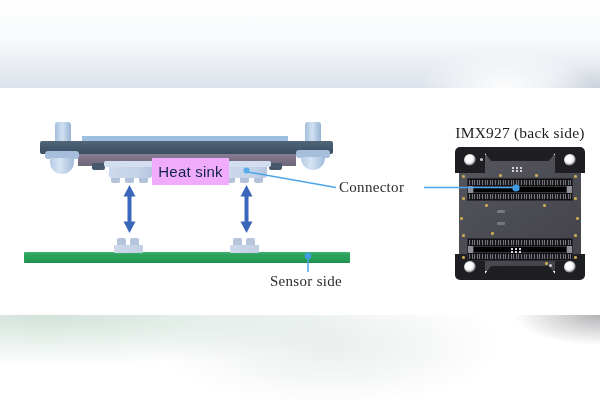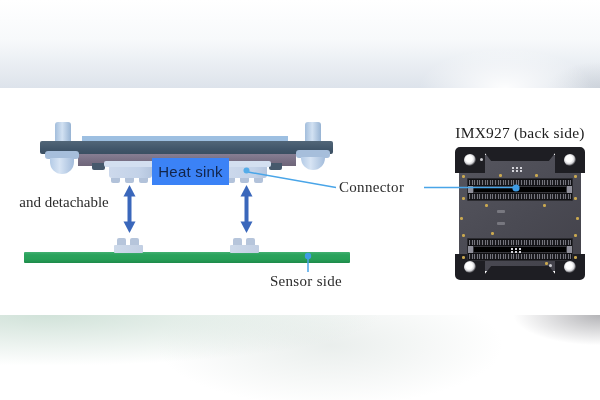--- a/index.html
+++ b/index.html
@@ -49,21 +49,21 @@
   .hc-flange{width:52px;height:6px;background:#d3dff0;border-radius:2px;}
   .hc-body{width:43px;height:11px;background:linear-gradient(to right,#cdd9ec,#c3d2e8 70%,#b4c5de);border-radius:0 0 3px 3px;}
   .hc-foot{width:9px;height:5px;background:#b2c2da;border-radius:0 0 2px 2px;}
   .hcl-flange{left:104px;top:161px;} .hcl-body{left:109px;top:167px;}
   .hcl-f1{left:111px;top:178px;} .hcl-f2{left:125px;top:178px;} .hcl-f3{left:139px;top:178px;}
   .hcr-flange{left:219px;top:161px;} .hcr-body{left:224px;top:167px;}
   .hcr-f1{left:226px;top:178px;} .hcr-f2{left:240px;top:178px;} .hcr-f3{left:254px;top:178px;}
 
   .heatsink-label{
     left:152px;top:158px;width:77px;height:27px;z-index:4;
-    background:#3b82f6;color:#122449;font-size:15px;
+    background:#f0abfc;color:#122449;font-size:15px;
     display:flex;align-items:center;justify-content:center;letter-spacing:0.2px;
   }
 
   
   .board{left:24px;top:252px;width:326px;height:11px;border-radius:1px;
     background:linear-gradient(to bottom,#43b172 0%,#2ba35d 25%,#28a058 65%,#1d8a4a 100%);}
   .bc-bump{width:9px;height:8px;background:#b6c5db;border-radius:2px 2px 0 0;}
   .bc-base{width:29px;height:8px;background:linear-gradient(to right,#cedaea,#c2cfe3);border-radius:1px;}
   .bcl-b1{left:117px;top:238px;} .bcl-b2{left:130px;top:238px;} .bcl-base{left:114px;top:245px;}
   .bcr-b1{left:233px;top:238px;} .bcr-b2{left:246px;top:238px;} .bcr-base{left:230px;top:245px;}
@@ -149,21 +149,20 @@
 
 <div class="abs board"></div>
 <div class="abs bc-bump bcl-b1"></div>
 <div class="abs bc-bump bcl-b2"></div>
 <div class="abs bc-base bcl-base"></div>
 <div class="abs bc-bump bcr-b1"></div>
 <div class="abs bc-bump bcr-b2"></div>
 <div class="abs bc-base bcr-base"></div>
 
 <div class="abs txt attach-text">
-  <span style="display:block">and detachable</span>
 </div>
 <div class="abs txt sensor-text">Sensor side</div>
 <div class="abs txt connector-text">Connector</div>
 <div class="abs txt module-title">IMX927 (back side)</div>
 
 <div class="abs module">
   <div class="abs m-pcb"></div>
   <div class="abs m-ear tl"></div>
   <div class="abs m-ear tr"></div>
   <div class="abs m-ear bl"></div>

